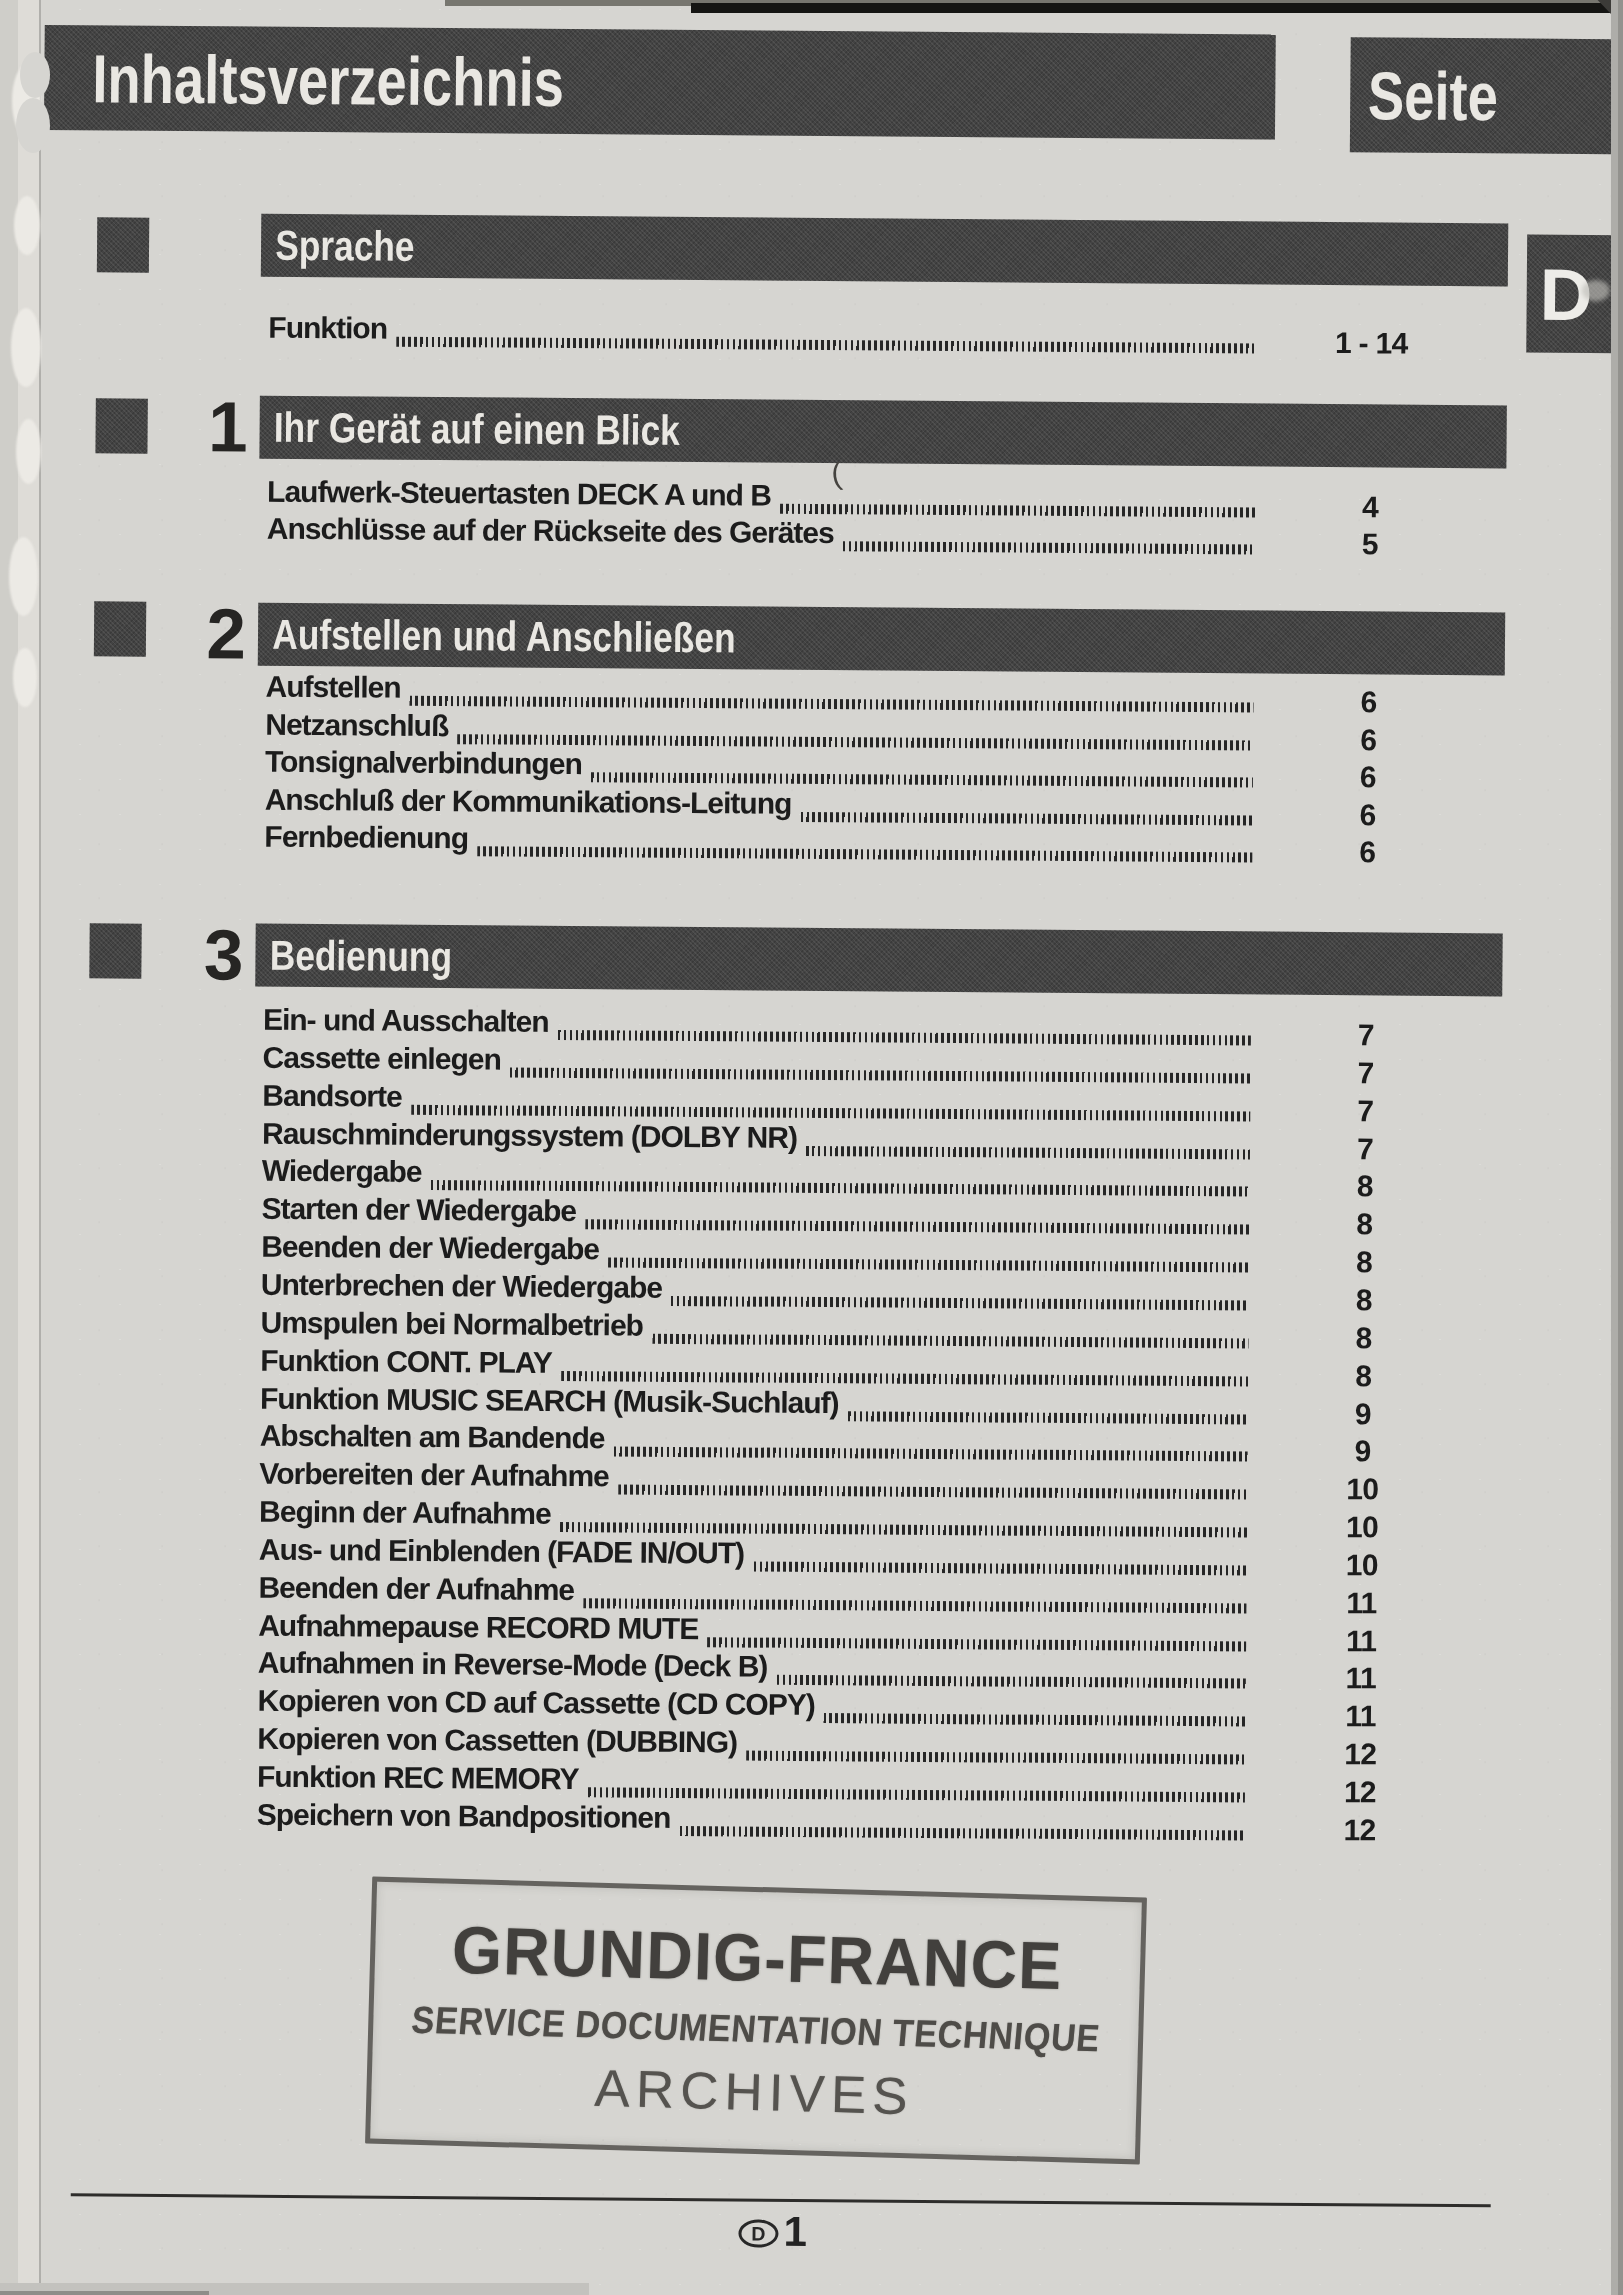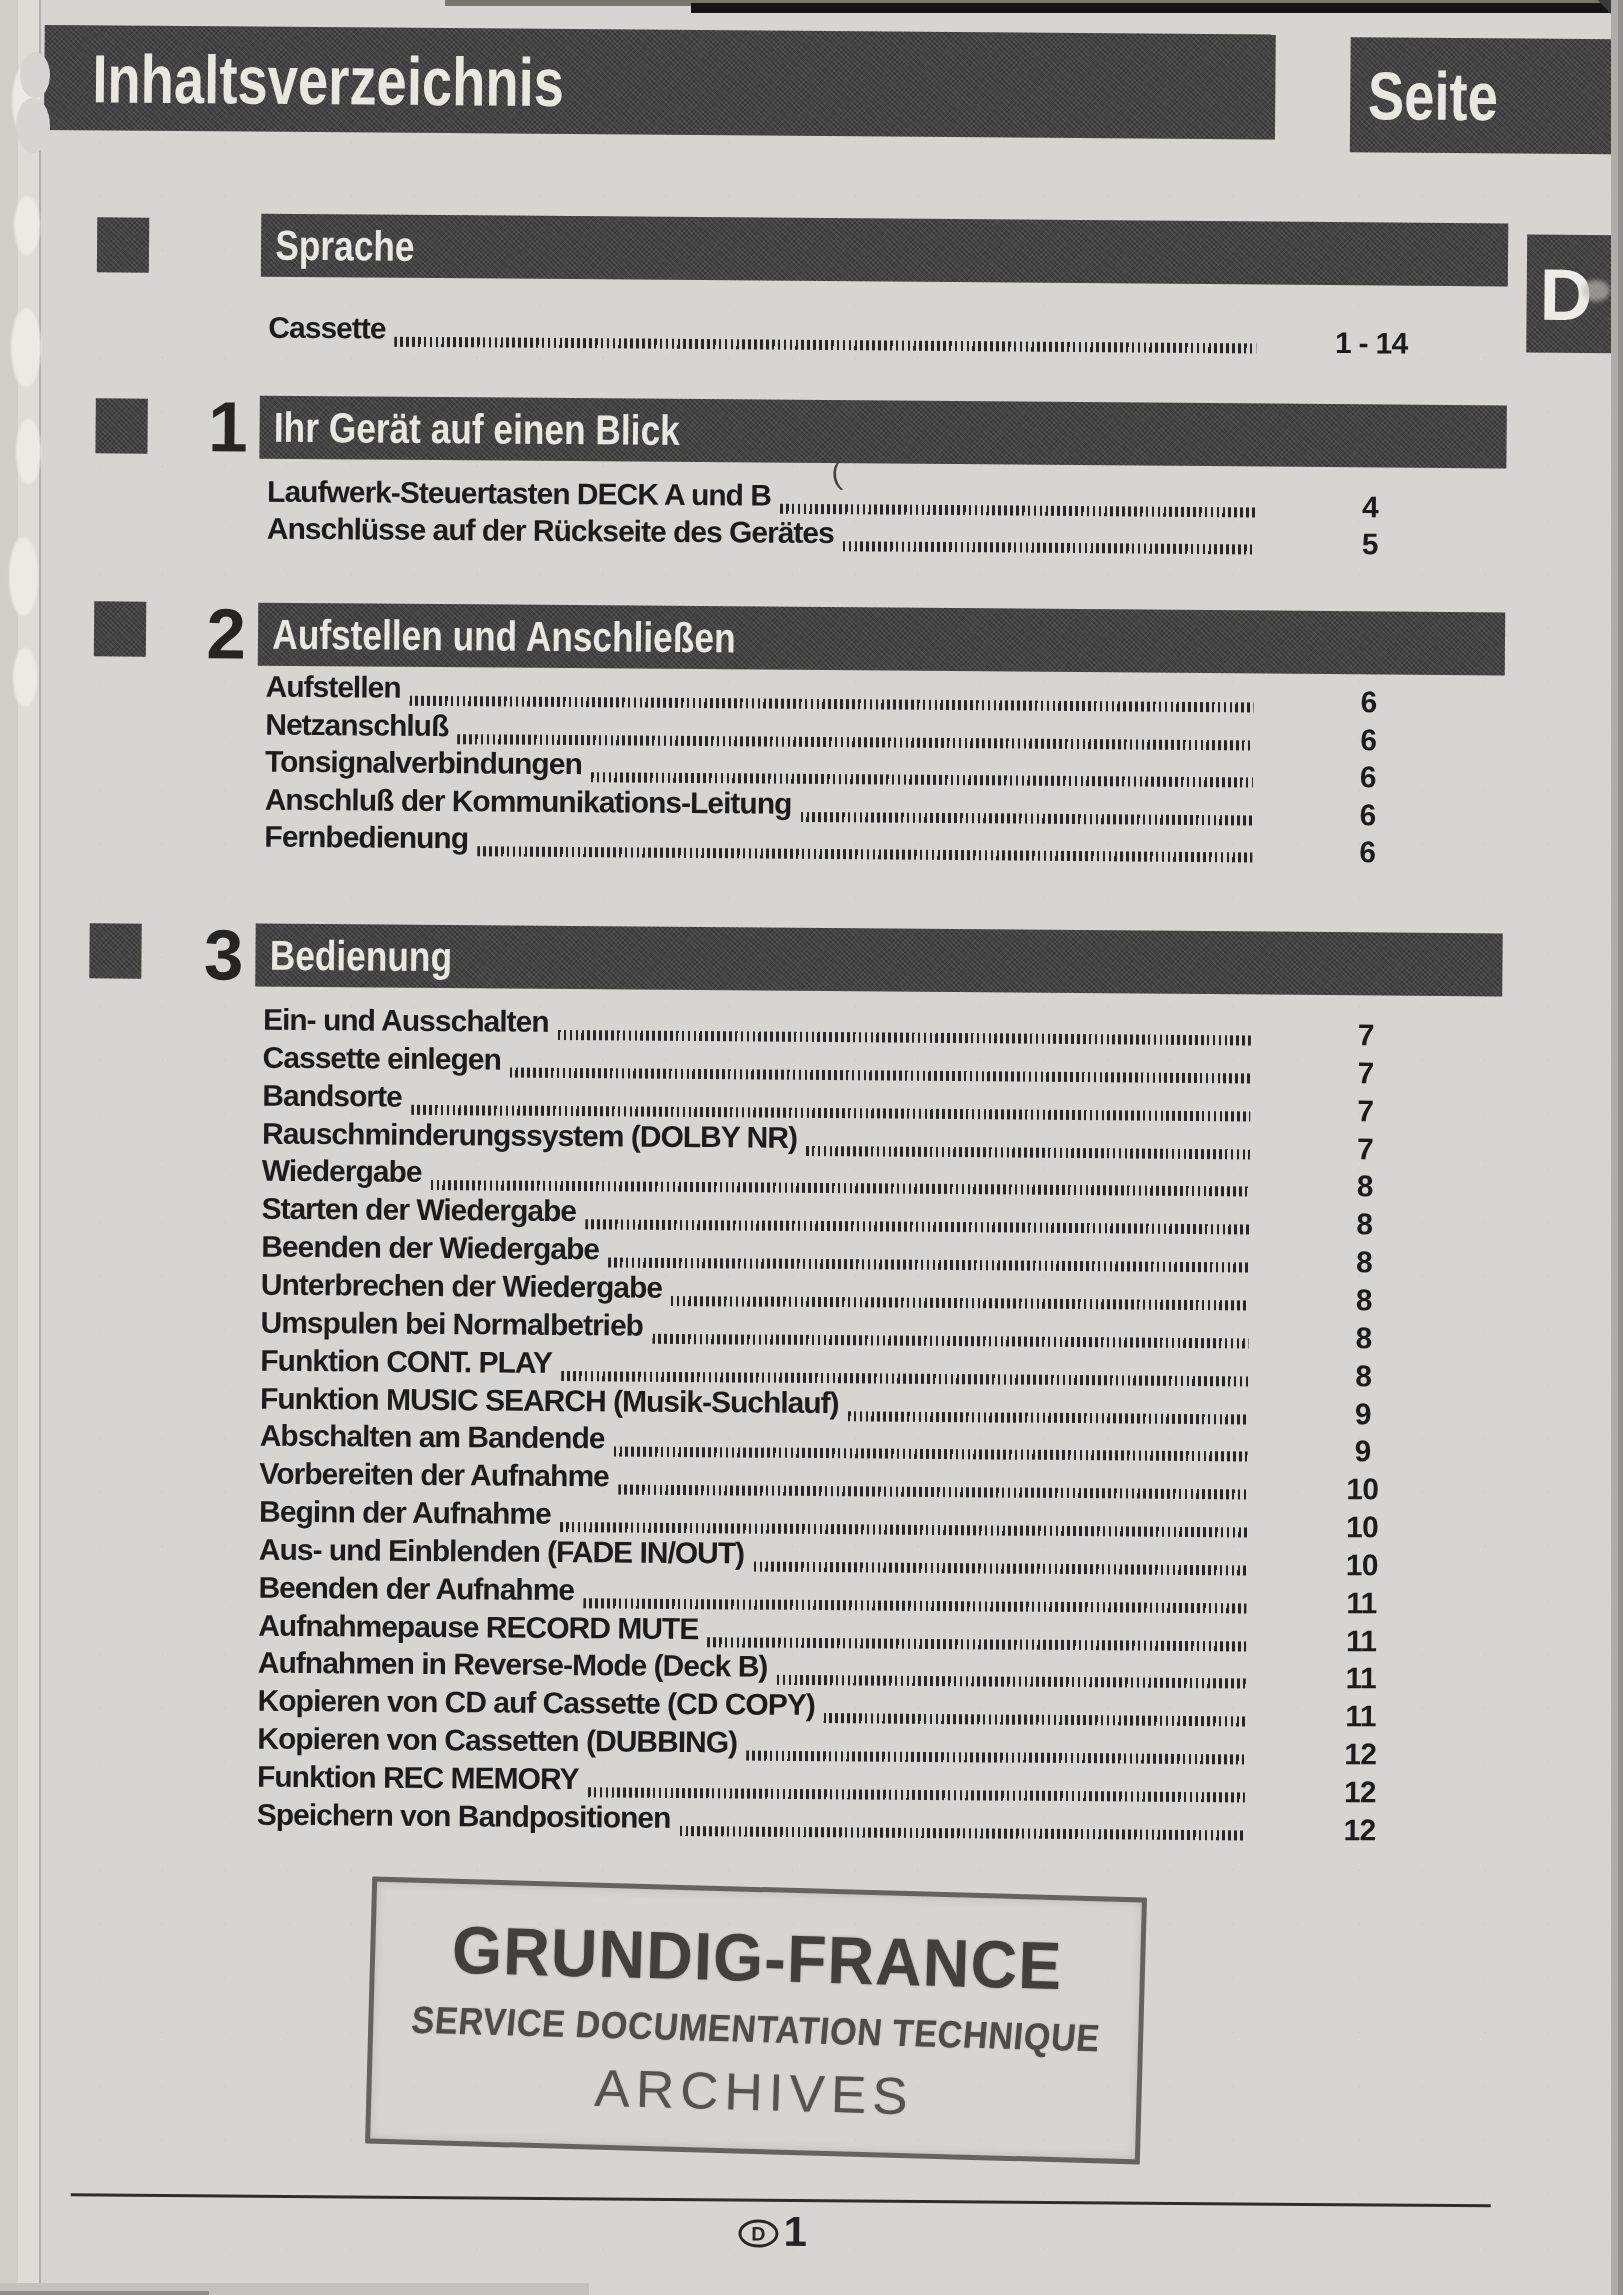--- a/index.html
+++ b/index.html
@@ -147,21 +147,21 @@
 
   <div id="sections">
       <div class="section">
     <div class="bullet-square ht" style="left: 90px; top: 223px;"></div>
 
     <div class="section-bar ht" style="top: 218px;">
       <span class="t">Sprache</span>
     </div>
     <div class="entries">
           <div class="entry" style="top: 314px;">
-    <span class="label">Cassette</span>
+    <span class="label">Funktion</span>
     <span class="leader"></span>
     <span class="pagenum">1 - 14</span>
   </div>
         </div>
   </div>
       <div class="section">
     <div class="bullet-square ht" style="left: 90px; top: 404px;"></div>
     <div class="section-number" style="top: 396px;">1</div>
     <div class="section-bar ht" style="top: 400px;">
       <span class="t">Ihr Gerät auf einen Blick</span>

